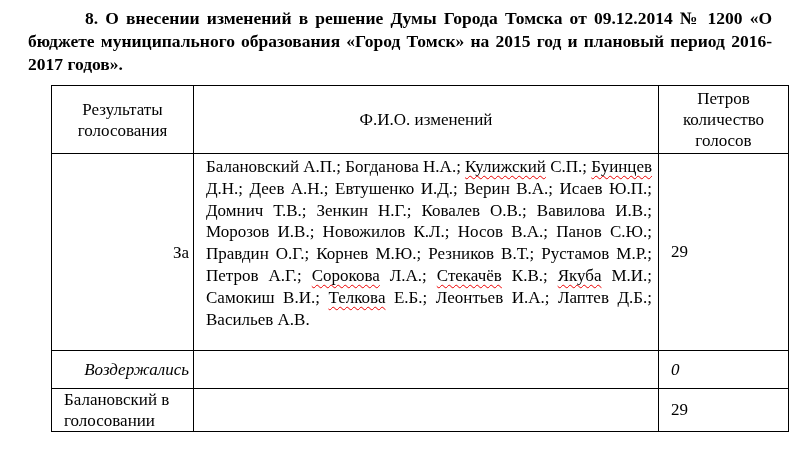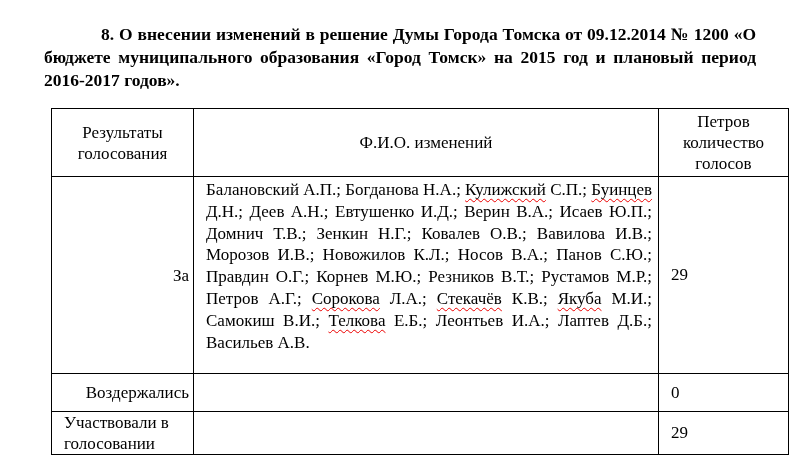--- a/index.html
+++ b/index.html
@@ -11,21 +11,21 @@
     width: 801px;
     height: 467px;
     font-family: "Liberation Serif", serif;
     color: #000000;
     overflow: hidden;
   }
   .page {
     padding: 7px 29px 0 28px;
   }
   .doc-title {
-    margin: 16px;
+    margin: 0;
     font-weight: bold;
     font-size: 17.5px;
     line-height: 23px;
     text-align: justify;
     text-indent: 57px;
   }
   table.vote-table {
     border-collapse: collapse;
     table-layout: fixed;
     width: 737px;
@@ -41,21 +41,21 @@
   table.vote-table th {
     font-weight: normal;
     text-align: center;
     vertical-align: middle;
     line-height: 21px;
     padding: 2px 5px;
   }
   tr.header-row      { height: 62px; }
   tr.row-for         { height: 197px; }
   tr.row-against     { height: 24px; }
-  tr.row-abstained   { height: 38px; }
+  tr.row-abstained   { height: 38px; font-style: italic; }
   tr.row-participated{ height: 42px; }
 
   td.cell-result {
     text-align: right;
     vertical-align: middle;
     padding: 0 4px;
     line-height: 21px;
   }
   td.cell-result-left {
     text-align: left;
@@ -107,20 +107,20 @@
         <td class="cell-result">За</td>
         <td class="cell-deputies" id="deputies-cell"><span>Балановский</span> А.П.; <span>Богданова</span> Н.А.; <span class="misspelled" style="text-decoration-color: rgb(236, 0, 0);">Кулижский</span> С.П.; <span class="misspelled" style="text-decoration-color: rgb(236, 0, 0);">Буинцев</span> Д.Н.; <span>Деев</span> А.Н.; <span>Евтушенко</span> И.Д.; <span>Верин</span> В.А.; <span>Исаев</span> Ю.П.; <span>Домнич</span> Т.В.; <span>Зенкин</span> Н.Г.; <span>Ковалев</span> О.В.; <span>Вавилова</span> И.В.; <span>Морозов</span> И.В.; <span>Новожилов</span> К.Л.; <span>Носов</span> В.А.; <span>Панов</span> С.Ю.; <span>Правдин</span> О.Г.; <span>Корнев</span> М.Ю.; <span>Резников</span> В.Т.; <span>Рустамов</span> М.Р.; <span>Петров</span> А.Г.; <span class="misspelled" style="text-decoration-color: rgb(236, 0, 0);">Сорокова</span> Л.А.; <span class="misspelled" style="text-decoration-color: rgb(236, 0, 0);">Стекачёв</span> К.В.; <span class="misspelled" style="text-decoration-color: rgb(236, 0, 0);">Якуба</span> М.И.; <span>Самокиш</span> В.И.; <span class="misspelled" style="text-decoration-color: rgb(236, 0, 0);">Телкова</span> Е.Б.; <span>Леонтьев</span> И.А.; <span>Лаптев</span> Д.Б.; <span>Васильев</span> А.В.</td>
         <td class="cell-votes">29</td>
       </tr>
       <tr class="row-abstained">
         <td class="cell-result">Воздержались</td>
         <td class="cell-deputies"></td>
         <td class="cell-votes">0</td>
       </tr>
       <tr class="row-participated">
-        <td class="cell-result-left">Участвовали в голосовании</td>
+        <td class="cell-result-left">Балановский в голосовании</td>
         <td class="cell-deputies"></td>
         <td class="cell-votes">29</td>
       </tr>
     </tbody>
   </table>
 
 </div>
 
 </body></html>

